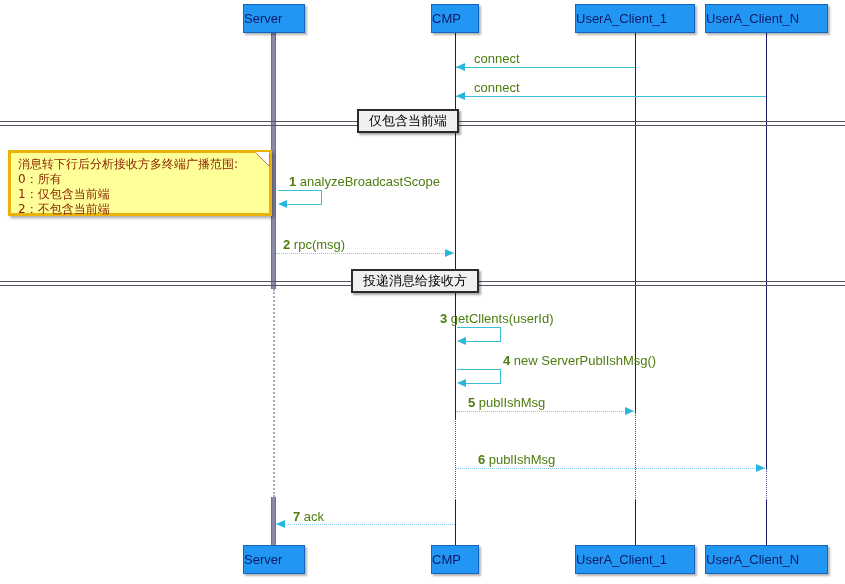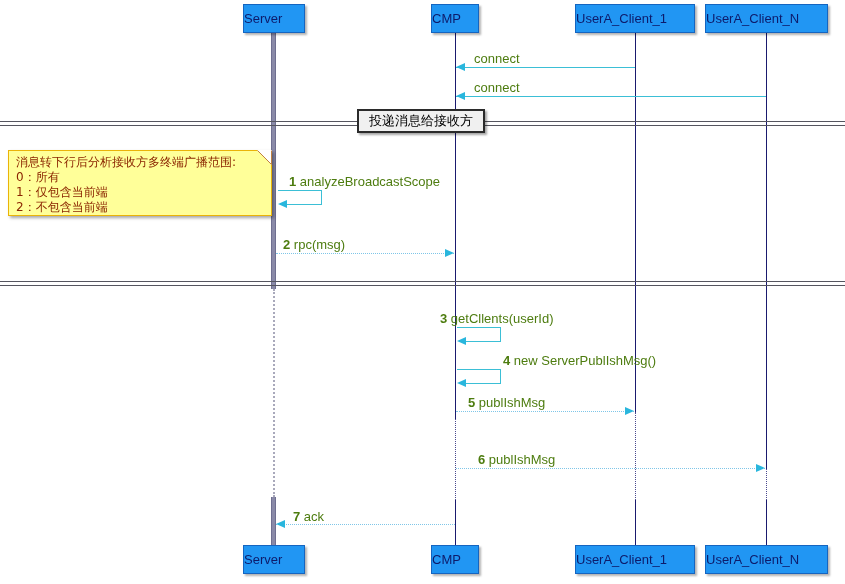--- a/index.html
+++ b/index.html
@@ -53,21 +53,21 @@
     padding:3px 10px 4px 10px;
     white-space:nowrap;
     line-height:1;
     font-family:"DejaVu Sans","Liberation Sans",sans-serif;
   }
 
   
   .note{
     position:absolute;
     background:#ffff99;
-    border:1px solid #eab308;
+    border:3px solid #eab308;
     box-shadow:2px 2px 3px rgba(0,0,0,0.35);
     box-sizing:border-box;
   }
   .note-fold-line{
     position:absolute;right:-1px;top:-1px;width:15px;height:15px;
   }
   .note-fold-line svg{display:block;}
   .note-text{
     position:absolute;left:7px;top:4px;right:6px;
     color:#8b2500;
@@ -111,22 +111,23 @@
     <div class="lifeline ll-solid-navy" style="left: 455px; top: 33px; height: 386px;"></div>
     <div class="lifeline ll-dotted-navy" style="left: 455px; top: 419px; height: 81px;"></div>
     <div class="lifeline ll-solid-navy" style="left: 455px; top: 500px; height: 45px;"></div>
     <div class="lifeline ll-solid-navy" style="left: 635px; top: 33px; height: 379px;"></div>
     <div class="lifeline ll-dotted-navy" style="left: 635px; top: 412px; height: 88px;"></div>
     <div class="lifeline ll-solid-navy" style="left: 635px; top: 500px; height: 45px;"></div>
     <div class="lifeline ll-solid-navy" style="left: 766px; top: 33px; height: 436px;"></div>
     <div class="lifeline ll-dotted-navy" style="left: 766px; top: 469px; height: 31px;"></div>
     <div class="lifeline ll-solid-navy" style="left: 766px; top: 500px; height: 45px;"></div>
     <div class="divider" style="top: 121px;"></div>
-    <div class="divider-label" style="left: 357px; top: 109px;">投递消息给接收方</div>
+    <div class="divider-label" style="left: 357px; top: 109px;">仅包含当前端</div>
     <div class="divider" style="top: 281px;"></div>
+    <div class="divider-label" style="left: 351px; top: 269px;">投递消息给接收方</div>
     <div class="note" style="left: 8px; top: 150px; width: 264px; height: 66px;">
       <div class="note-text">消息转下行后分析接收方多终端广播范围:
 0：所有
 1：仅包含当前端
 2：不包含当前端</div>
       <div class="note-fold-line">
         <svg width="15" height="15" viewBox="0 0 15 15">
           <path d="M0,0 L15,15 L15,0 Z" fill="#ffffff"></path>
           <path d="M0.5,0.5 L14.5,14.5" stroke="#c08040" stroke-width="1" fill="none"></path>
           <path d="M14.5,0.5 L14.5,14.5" stroke="#c08040" stroke-width="1" fill="none"></path>

